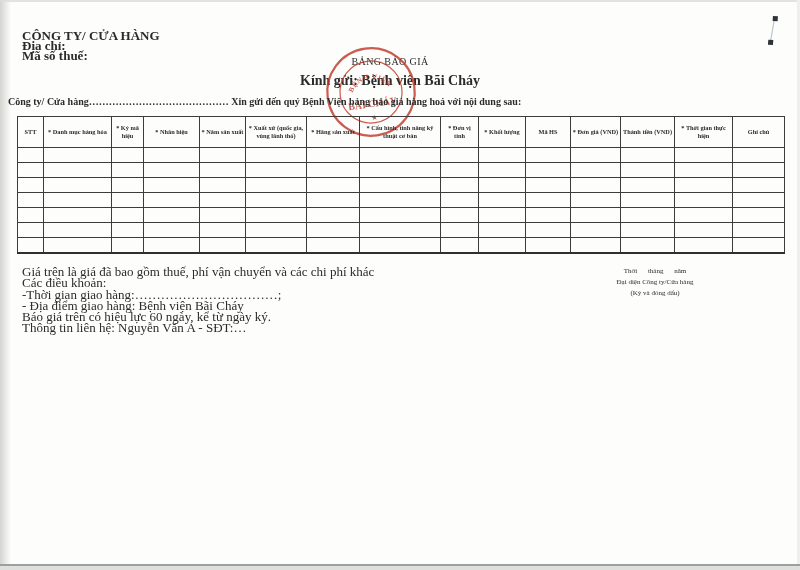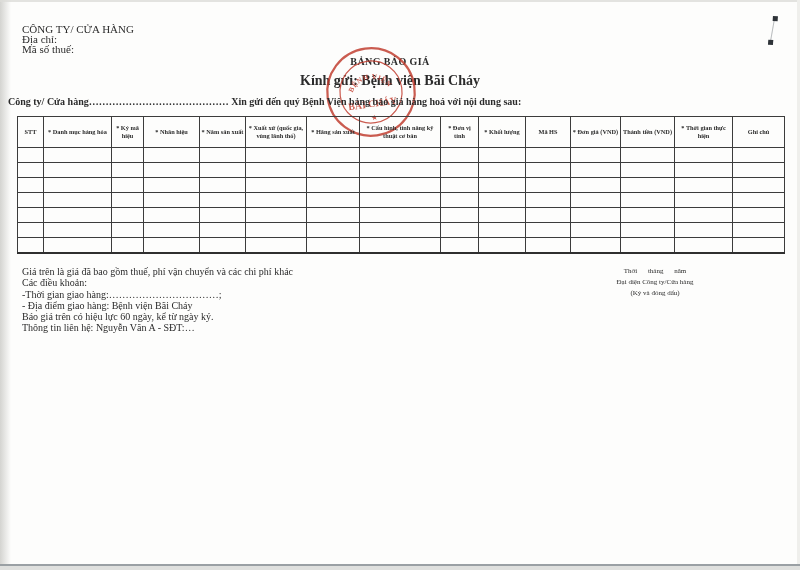--- a/index.html
+++ b/index.html
@@ -13,38 +13,38 @@
   .edge-bottom{position:absolute;left:0;top:564px;width:800px;height:6px;
     background:linear-gradient(to bottom,#9aa0a4 0 2px,#dfe0de 2px 100%);}
   .edge-right{position:absolute;right:0;top:0;width:3px;height:570px;background:#efefec;}
 
   .staple{position:absolute;left:768px;top:15px;width:10px;height:30px;transform:rotate(4deg);}
   .staple .dot-a,.staple .dot-b{position:absolute;width:5px;height:5px;background:#2e3338;}
   .staple .dot-a{left:4px;top:1px;}
   .staple .dot-b{left:1px;top:25px;}
   .staple .wire{position:absolute;left:4px;top:4px;width:1px;height:22px;background:#b9bcbe;transform:rotate(6deg);}
 
-  .company{position:absolute;left:22px;top:24px;font-size:11px;font-weight:normal;line-height:10px;}
+  .company{position:absolute;left:22px;top:31px;font-size:13px;font-weight:bold;line-height:10px;}
 
   .title-block{position:absolute;left:290px;top:56px;width:200px;text-align:center;}
-  .doc-title{font-size:10px;font-weight:bold;letter-spacing:.4px;}
+  .doc-title{font-size:10px;font-weight:normal;letter-spacing:.4px;}
   .doc-recipient{font-size:14px;font-weight:bold;margin-top:6px;}
 
   .intro{position:absolute;left:8px;top:96px;font-size:10px;font-weight:bold;}
 
   .stamp{position:absolute;left:324px;top:45px;width:94px;height:94px;transform:rotate(-8deg);opacity:.82;}
 
   table.quote{position:absolute;left:17px;top:116px;width:767px;border-collapse:collapse;
     table-layout:fixed;border:1.6px solid #2f2f2f;border-bottom-width:2.2px;}
   table.quote th,table.quote td{border:1px solid #3c3c3c;padding:0 1px;}
   table.quote th{height:30px;font-size:6.3px;font-weight:bold;text-align:center;
     vertical-align:middle;line-height:1.3;overflow:hidden;}
   table.quote td{height:14px;}
 
-  .terms{position:absolute;left:22px;top:266px;font-size:10px;line-height:11.3px;}
+  .terms{position:absolute;left:22px;top:266px;font-size:13px;line-height:11.3px;}
   .signature{position:absolute;left:555px;top:266px;width:200px;text-align:center;
     font-size:7px;line-height:11px;}
   .signature .date-line{word-spacing:9px;}
 </style>
 </head>
 <body>
 
 <div class="page">
 
   <div class="edge-left"></div>

